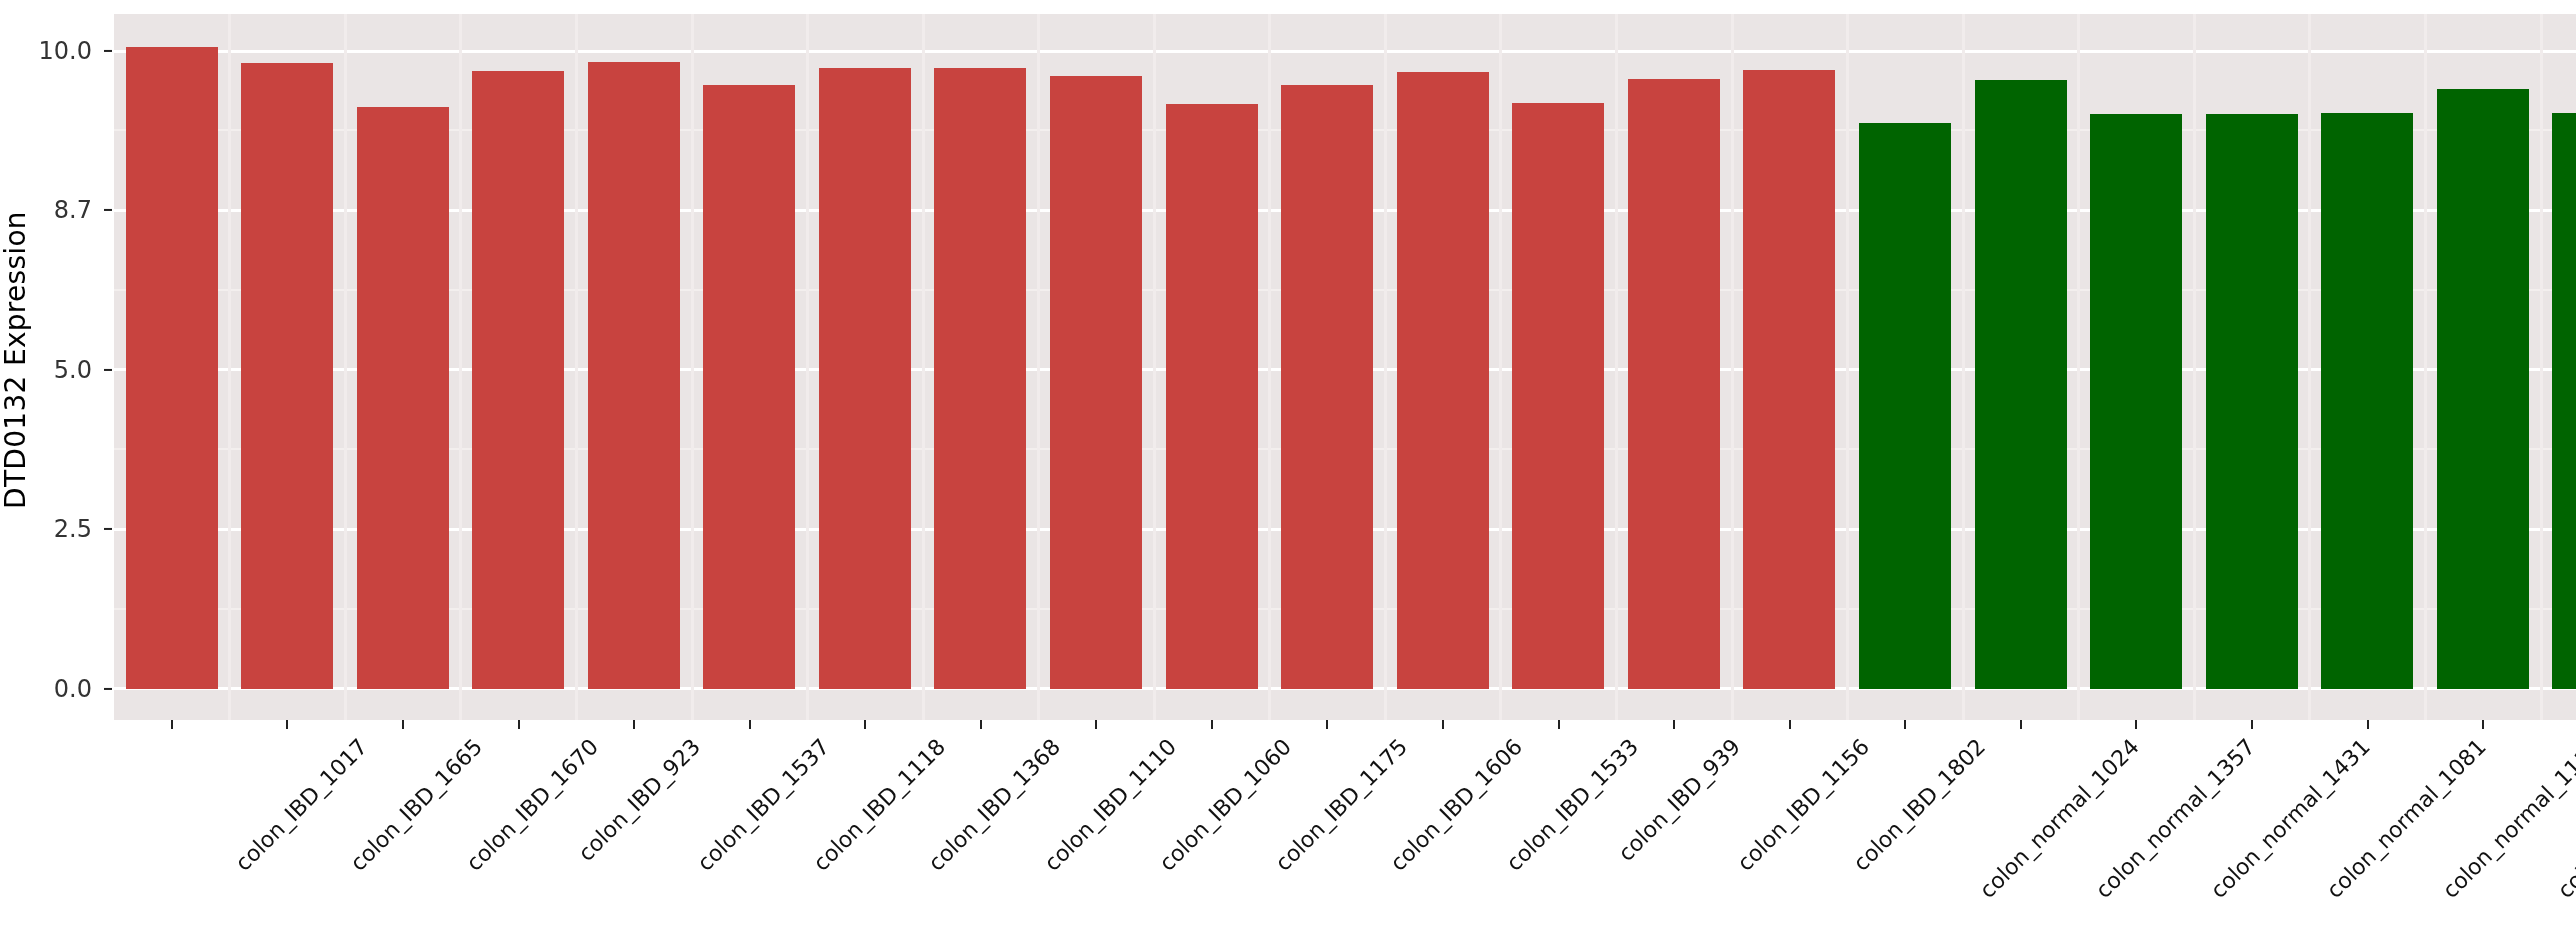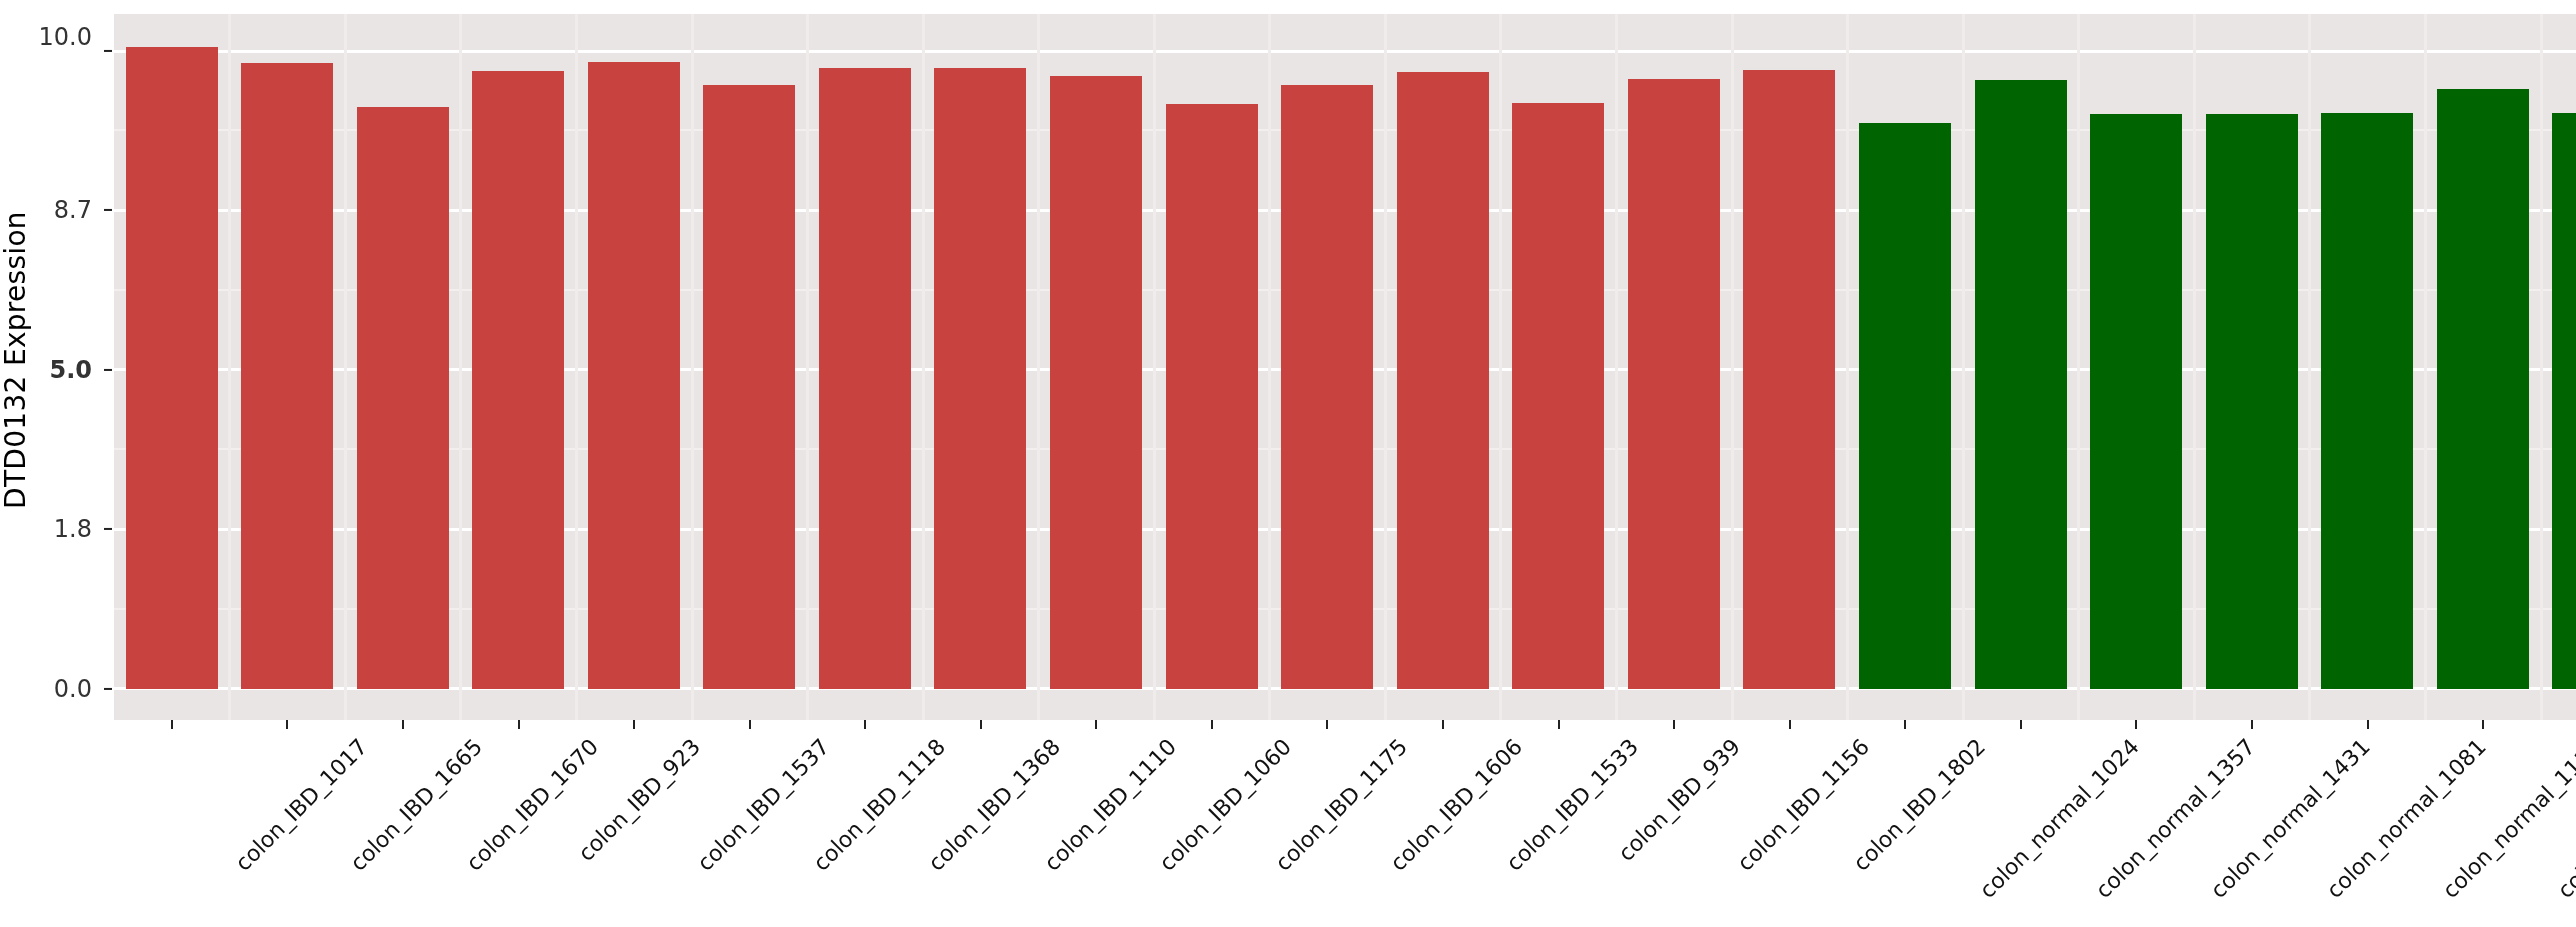--- a/index.html
+++ b/index.html
@@ -75,27 +75,27 @@
 </head>
 <body>
 
 <div id="figure">
 
   <div id="ylabel">DTD0132 Expression</div>
 
   <div id="yticks-layer">
       <div class="yticklabel" style="top: 689px; left: 0px; width: 92px;">0.0</div>
       <div class="ytickmark" style="top: 689px; left: 104px;"></div>
-      <div class="yticklabel" style="top: 529px; left: 0px; width: 92px;">1.8</div>
+      <div class="yticklabel" style="top: 529px; left: 0px; width: 92px;">2.5</div>
       <div class="ytickmark" style="top: 529px; left: 104px;"></div>
-      <div class="yticklabel" style="top: 370px; left: 0px; width: 92px; font-weight: bold;">5.0</div>
+      <div class="yticklabel" style="top: 370px; left: 0px; width: 92px;">5.0</div>
       <div class="ytickmark" style="top: 370px; left: 104px;"></div>
       <div class="yticklabel" style="top: 210px; left: 0px; width: 92px;">8.7</div>
       <div class="ytickmark" style="top: 210px; left: 104px;"></div>
-      <div class="yticklabel" style="top: 37px; left: 0px; width: 92px;">10.0</div>
+      <div class="yticklabel" style="top: 51px; left: 0px; width: 92px;">10.0</div>
       <div class="ytickmark" style="top: 51px; left: 104px;"></div>
     </div>
 
   <div id="plot">
     <div id="grid-layer">
         <div class="hgrid minor" style="top: 594px;"></div>
         <div class="hgrid minor" style="top: 434px;"></div>
         <div class="hgrid minor" style="top: 275px;"></div>
         <div class="hgrid minor" style="top: 115px;"></div>
         <div class="hgrid" style="top: 673px;"></div>

